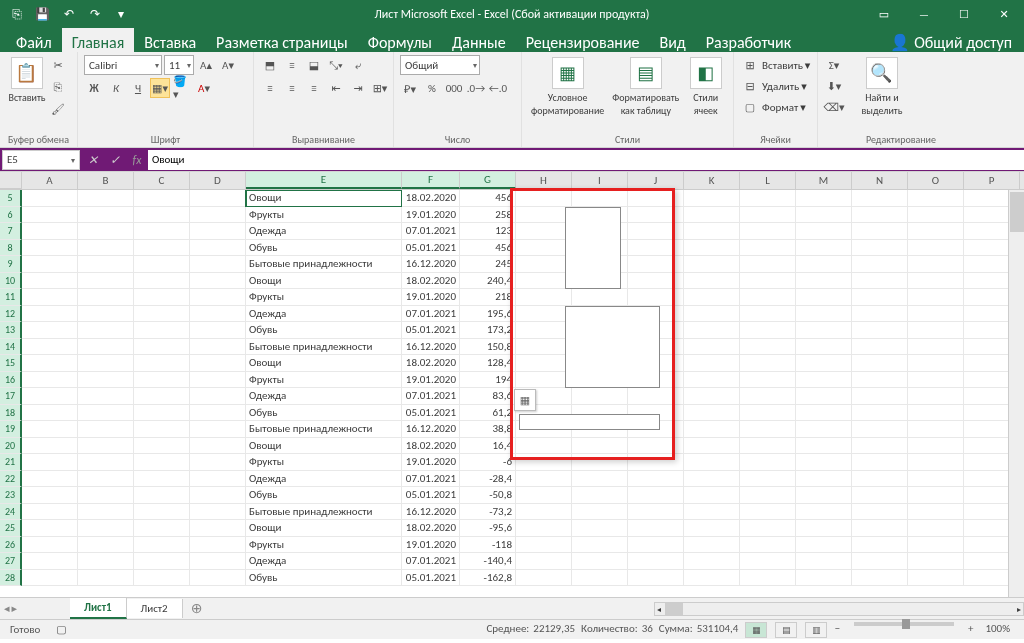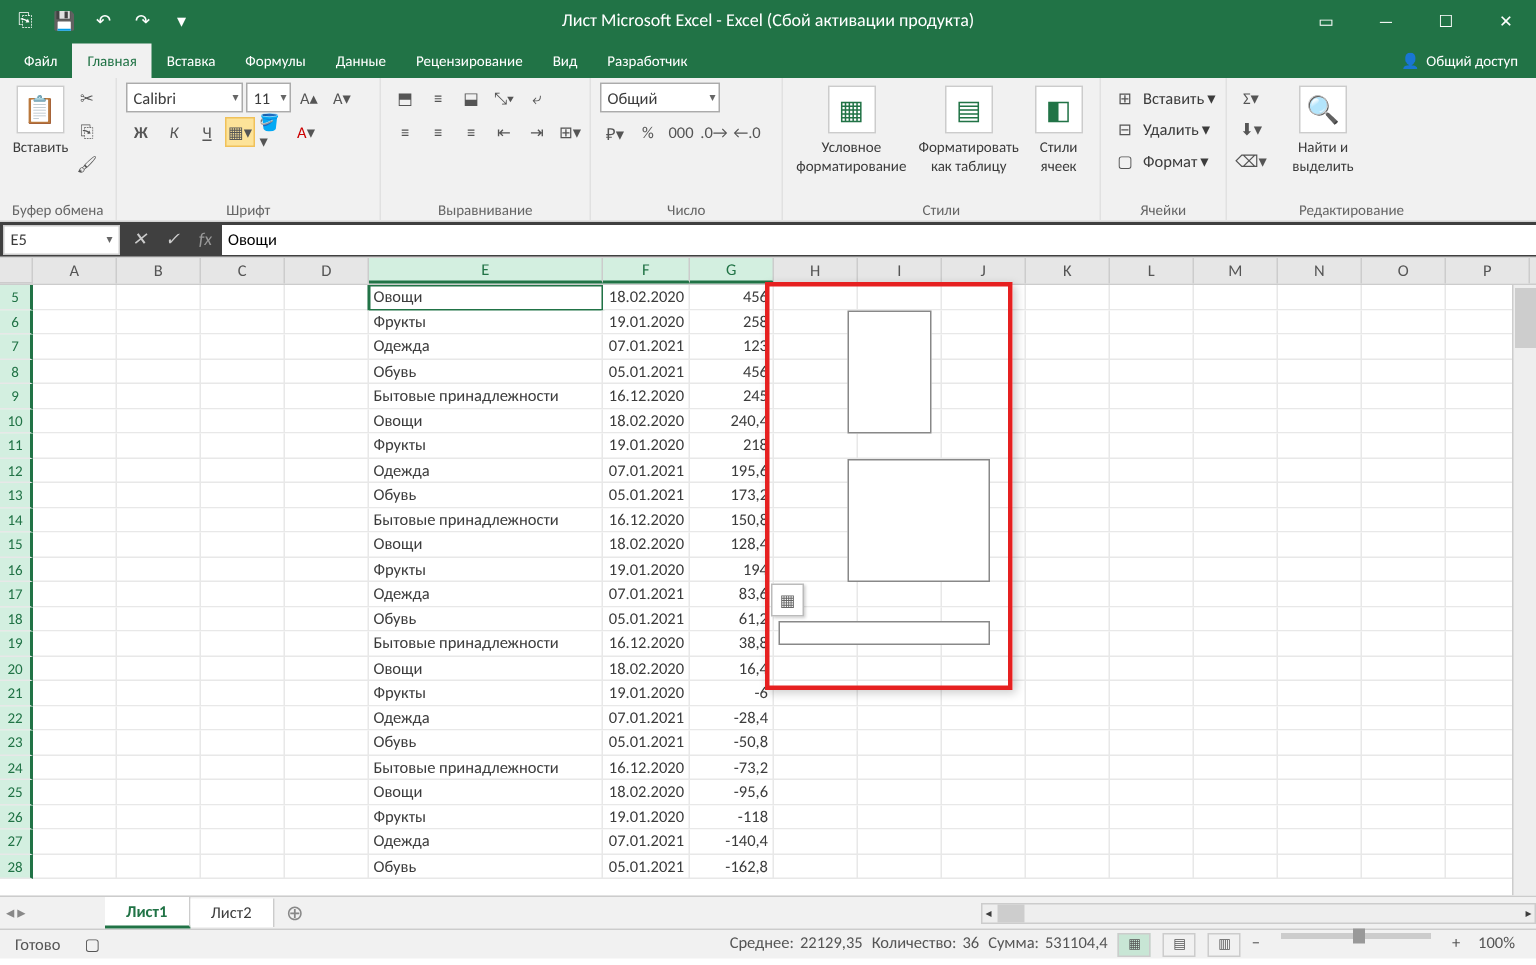--- a/index.html
+++ b/index.html
@@ -7,21 +7,21 @@
 
 
 .titlebar { background: #217346; height: 28px; display: flex; align-items: center; color: #fff; position: relative; }
 .titlebar-left { display: flex; gap: 4px; padding-left: 6px; align-items: center; }
 .tb-icon { width: 22px; height: 22px; display: flex; align-items: center; justify-content: center; font-size: 12px; color: #fff; }
 .titlebar-title { position: absolute; left: 50%; transform: translateX(-50%); font-size: 12px; color: #fff; }
 .titlebar-right { margin-left: auto; display: flex; }
 .win-btn { width: 40px; height: 28px; display: flex; align-items: center; justify-content: center; color: #fff; font-size: 11px; }
 
 
-.menutabs { background: #217346; height: 24px; display: flex; align-items: flex-end; color: #fff; font-size: 10px; padding-left: 6px; }
+.menutabs { background: #217346; height: 24px; display: flex; align-items: flex-start; color: #fff; font-size: 16px; padding-left: 6px; }
 .menutab { padding: 5px 10px; cursor: pointer; }
 .menutab.active { background: #f1f1f1; color: #217346; }
 .share { margin-left: auto; padding: 5px 12px; display: flex; align-items: center; gap: 4px; }
 
 
 .ribbon { background: #f1f1f1; height: 96px; border-bottom: 1px solid #d4d4d4; display: flex; }
 .rgroup { border-right: 1px solid #e1e1e1; padding: 3px 6px 0 6px; display: flex; flex-direction: column; }
 .rgroup-body { flex: 1; display: flex; align-items: flex-start; }
 .rgroup-label { text-align: center; font-size: 10px; color: #666; padding: 1px 0; position: relative; }
 .rbtn-big { width: 42px; display: flex; flex-direction: column; align-items: center; padding: 2px; gap: 2px; font-size: 10px; text-align: center; }
@@ -30,21 +30,21 @@
 .rrow { display: flex; gap: 2px; align-items: center; }
 .rsmall { width: 20px; height: 20px; display: flex; align-items: center; justify-content: center; font-size: 11px; color: #555; border: 1px solid transparent; }
 .rsmall.sel { background: #fde399; border-color: #f0c15a; }
 .combo { border: 1px solid #ababab; background: #fff; height: 20px; display: flex; align-items: center; padding: 0 14px 0 4px; font-size: 11px; position: relative; }
 .combo .arr { position: absolute; right: 2px; font-size: 8px; color: #666; }
 .font-combo { width: 78px; }
 .size-combo { width: 30px; }
 .num-combo { width: 80px; text-align: center; }
 
 
-.fbar { height: 24px; border-bottom: 1px solid #d4d4d4; display: flex; align-items: center; background: #404040; }
+.fbar { height: 24px; border-bottom: 1px solid #d4d4d4; display: flex; align-items: center; background: #701a75; }
 .namebox { width: 78px; border: 1px solid #ccc; height: 20px; margin: 0 2px; display: flex; align-items: center; padding: 0 4px; font-size: 11px; background: #fff; position: relative; }
 .namebox .arr { margin-left: auto; font-size: 8px; color: #666; }
 .fx-btn { width: 22px; height: 20px; display: flex; align-items: center; justify-content: center; color: #999; font-size: 12px; font-style: italic; }
 .formula-input { flex: 1; border: none; height: 20px; padding: 0 4px; font-size: 11px; outline: none; }
 
 
 .grid-wrap { position: relative; height: 425px; overflow: hidden; }
 .colhdrs { display: flex; height: 18px; background: #e6e6e6; border-bottom: 1px solid #ccc; }
 .selall { width: 22px; background: #e6e6e6; border-right: 1px solid #ccc; border-bottom: 1px solid #ccc; }
 .colhdr { border-right: 1px solid #ccc; display: flex; align-items: center; justify-content: center; font-size: 11px; color: #555; background: #e6e6e6; }
@@ -104,20 +104,21 @@
     <div class="win-btn">—</div>
     <div class="win-btn">☐</div>
     <div class="win-btn">✕</div>
   </div>
 </div>
 
 <div class="menutabs">
   <div class="menutab">Файл</div>
   <div class="menutab active">Главная</div>
   <div class="menutab">Вставка</div>
+  <div class="menutab">Разметка страницы</div>
   <div class="menutab">Формулы</div>
   <div class="menutab">Данные</div>
   <div class="menutab">Рецензирование</div>
   <div class="menutab">Вид</div>
   <div class="menutab">Разработчик</div>
   <div class="share">👤 <span>Общий доступ</span></div>
 </div>
 
 <div class="ribbon">
   <div class="rgroup" style="width:78px">

